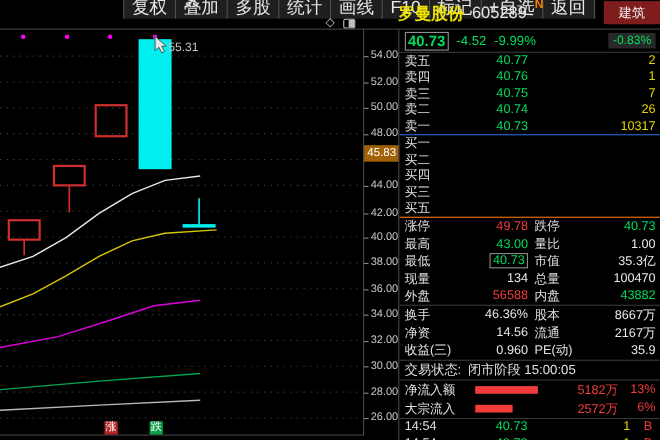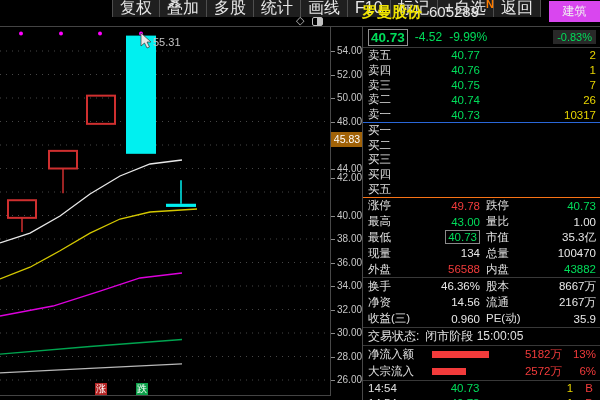--- a/index.html
+++ b/index.html
@@ -14,21 +14,21 @@
   
   .topbar { position: absolute; left: 0; top: 0; width: 600px; height: 26px; }
   .menu { position: absolute; left: 112px; top: 0; height: 17px; display: flex; background: #1f1f1f; }
   .menu-item { font-size: 16px; line-height: 16px; color: #e8e8e8; padding: 0 7px;
     border-left: 1px solid #4e4e4e; white-space: nowrap; }
   .menu-item:last-child { border-right: 1px solid #4e4e4e; }
   .title { position: absolute; left: 362px; top: 3px; display: flex; gap: 7px; align-items: flex-start; }
   .stock-name { color: #f0e400; font-size: 15px; font-weight: bold; }
   .stock-code { color: #e6e6e6; font-size: 15px; }
   .n-marker { color: #ff7d00; font-size: 11px; font-weight: bold; position: relative; top: -5px; }
-  .sector-btn { position: absolute; left: 549px; top: 1px; width: 51px; height: 21px; background: #d946ef;
+  .sector-btn { position: absolute; left: 549px; top: 1px; width: 51px; height: 21px; background: #7f1d1d;
     color: #f0f0f0; font-size: 12px; text-align: center; line-height: 21px; }
   .ic-diamond { position: absolute; left: 296px; top: 14px; color: #c0c0c0; font-size: 11px; }
   .ic-split { position: absolute; left: 312px; top: 17px; width: 11px; height: 9px;
     border: 1px solid #c0c0c0; border-radius: 2px; }
   .ic-split i { position: absolute; right: 0; top: 0; width: 5px; height: 100%; background: #c0c0c0; }
 
   
   .chart { position: absolute; left: 0; top: 26px; width: 330px; height: 370px;
     border-top: 1px solid #444; border-bottom: 1px solid #444; }
   .chart svg { position: absolute; left: 0; top: 0; }
@@ -155,21 +155,21 @@
   <span class="lg-down">跌</span>
 </div>
 
 <div class="yaxis">
   <div class="price-tag">45.83</div>
 <div class="ylabel" style="top: 17px;"><i class="tick"></i>54.00</div>
     <div class="ylabel" style="top: 40.5px;"><i class="tick"></i>52.00</div>
     <div class="ylabel" style="top: 64px;"><i class="tick"></i>50.00</div>
     <div class="ylabel" style="top: 87.5px;"><i class="tick"></i>48.00</div>
     <div class="ylabel" style="top: 134.5px;"><i class="tick"></i>44.00</div>
-    <div class="ylabel" style="top: 144px;"><i class="tick"></i>42.00</div>
+    <div class="ylabel" style="top: 160px;"><i class="tick"></i>42.00</div>
     <div class="ylabel" style="top: 181.5px;"><i class="tick"></i>40.00</div>
     <div class="ylabel" style="top: 205px;"><i class="tick"></i>38.00</div>
     <div class="ylabel" style="top: 228.5px;"><i class="tick"></i>36.00</div>
     <div class="ylabel" style="top: 252px;"><i class="tick"></i>34.00</div>
     <div class="ylabel" style="top: 275.5px;"><i class="tick"></i>32.00</div>
     <div class="ylabel" style="top: 299px;"><i class="tick"></i>30.00</div>
     <div class="ylabel" style="top: 322.5px;"><i class="tick"></i>28.00</div>
     <div class="ylabel" style="top: 346px;"><i class="tick"></i>26.00</div>
   </div>
 
@@ -208,24 +208,24 @@
       </div>
     </div>
   <div class="bids">
       <div class="prow bid-row">
         <span class="l">买一</span>
       </div>
       <div class="prow bid-row">
         <span class="l">买二</span>
       </div>
       <div class="prow bid-row">
+        <span class="l">买四</span>
+      </div>
+      <div class="prow bid-row">
         <span class="l">买三</span>
-      </div>
-      <div class="prow bid-row">
-        <span class="l">买四</span>
       </div>
       <div class="prow bid-row">
         <span class="l">买五</span>
       </div>
     </div>
   <div class="stats">
       <div class="prow stat-row">
         <span class="l">涨停</span>
         <span class="v1 red">49.78</span>
         <span class="l2">跌停</span>

